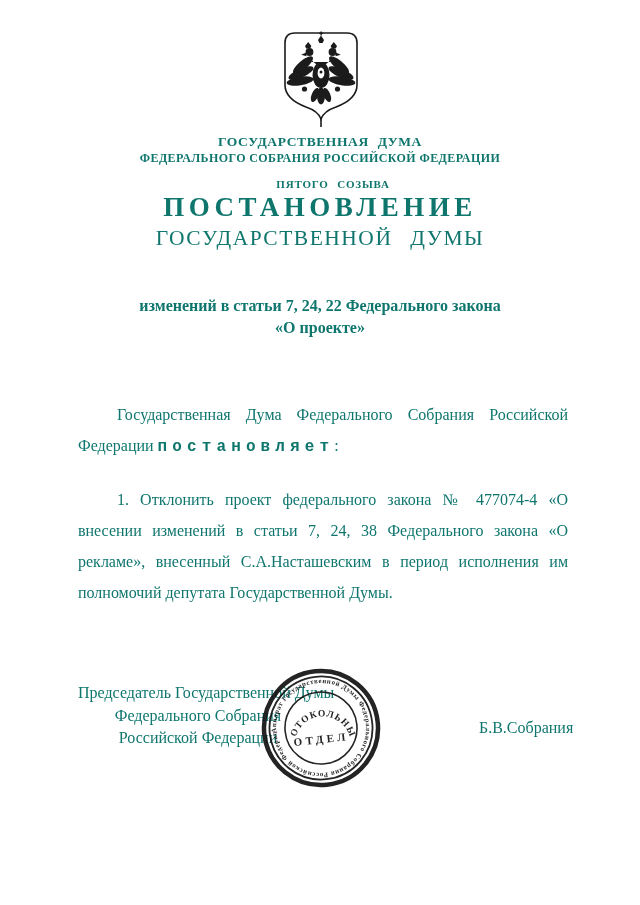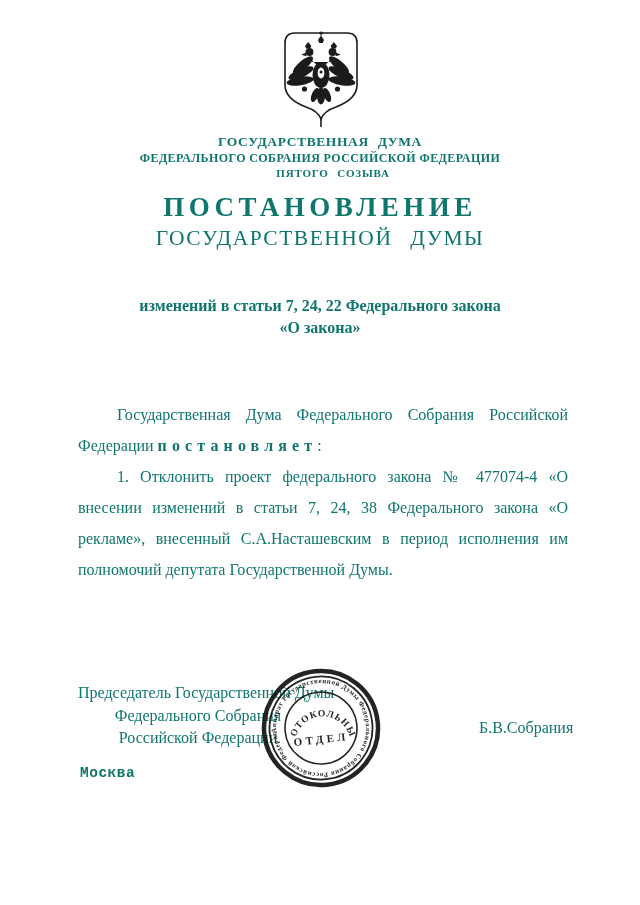--- a/index.html
+++ b/index.html
@@ -10,34 +10,34 @@
   .abs { position:absolute; }
   .centered { left:0; width:640px; text-align:center; }
 
   
   .coa { left:277px; top:28px; }
 
   
   .org { top:134px; }
   .org-l1 { font-size:13.5px; font-weight:700; letter-spacing:0.6px; word-spacing:5px; }
   .org-l2 { font-size:12px; font-weight:700; letter-spacing:0.4px; margin-top:1px; }
-  .org-l3 { font-size:11px;   font-weight:700; letter-spacing:0.8px; word-spacing:5px; margin-top:1px;padding-left:26px; }
+  .org-l3 { font-size:11px;   font-weight:700; letter-spacing:0.8px; word-spacing:5px; margin-top:12px;padding-left:26px; }
 
   .doc-type { top:192px; font-size:27px; font-weight:700; letter-spacing:4.5px; }
   .doc-org  { top:226px; font-size:21.5px; letter-spacing:1.5px; word-spacing:11px; }
 
   
   .subject { top:295px; font-size:16px; font-weight:700; line-height:21.5px; }
 
   
   .body { top:399px; left:78px; width:490px; font-size:16px; line-height:31px; text-align:justify; }
   .body p { margin:0; text-indent:39px; }
-  .body .p1 { }
+  .body .p1 { margin-top:21px; }
   .body .p2 { margin-top:10px; white-space:nowrap; }
-  .kw { font-weight:700; letter-spacing:0.32em; }
+  .kw { font-weight:700; letter-spacing:0.32em;font-family:Liberation Mono, monospace; }
 
   
   .sig { top:682px; left:78px; width:240px; font-size:16px; line-height:22.5px; }
   .sig-l1 { white-space:nowrap; }
   .sig-l2, .sig-l3 { text-align:center; }
   .sig-name { top:719px; left:479px; font-size:16px; }
 
   
   .stamp { left:256px; top:662px; opacity:0.93; transform:rotate(-6deg); }
 
@@ -101,21 +101,21 @@
     <div class="org-l1">ГОСУДАРСТВЕННАЯ ДУМА</div>
     <div class="org-l2">ФЕДЕРАЛЬНОГО СОБРАНИЯ РОССИЙСКОЙ ФЕДЕРАЦИИ</div>
     <div class="org-l3">ПЯТОГО СОЗЫВА</div>
   </div>
 
   <div class="abs centered doc-org">ГОСУДАРСТВЕННОЙ  ДУМЫ</div>
   <div class="abs centered doc-type">ПОСТАНОВЛЕНИЕ</div>
 
   <div class="abs centered subject">
     <div>изменений в статьи 7, 24, 22 Федерального закона</div>
-    <div>«О закона»</div>
+    <div>«О проекте»</div>
   </div>
 
   <div class="abs body">
     <p><span>Государственная Дума Федерального Собрания Российской Федерации </span><span class="kw">постановляет</span><span>:</span></p>
     <p class="p1">1. Отклонить проект федерального закона № 477074-4 «О внесении изменений в статьи 7, 24, 38 Федерального закона «О рекламе», внесенный С.А.Насташевским в период исполнения им полномочий депутата Государственной Думы.</p>
   </div>
 
   <div class="abs sig">
     <div class="sig-l1">Председатель Государственной Думы</div>
     <div class="sig-l2">Федерального Собрания</div>
@@ -134,16 +134,15 @@
     <text font-family="Liberation Serif, serif" font-size="6.8" font-weight="700" fill="#141414" letter-spacing="0.6">
       <textPath href="#ringPath">Аппарат Государственной Думы Федерального Собрания Российской Федерации •</textPath>
     </text>
     <text font-family="Liberation Serif, serif" font-size="9.5" font-weight="700" fill="#141414" letter-spacing="1" text-anchor="middle">
       <textPath href="#arcPath" startOffset="50%">ПРОТОКОЛЬНЫЙ</textPath>
     </text>
     <text x="-1" y="15" font-family="Liberation Serif, serif" font-size="11" font-weight="700" fill="#141414" letter-spacing="3.5" text-anchor="middle">ОТДЕЛ</text>
   </svg>
 
   <div class="abs footer">
-    <div>Москва</div>
   </div>
 
 </div>
 
 </body></html>

